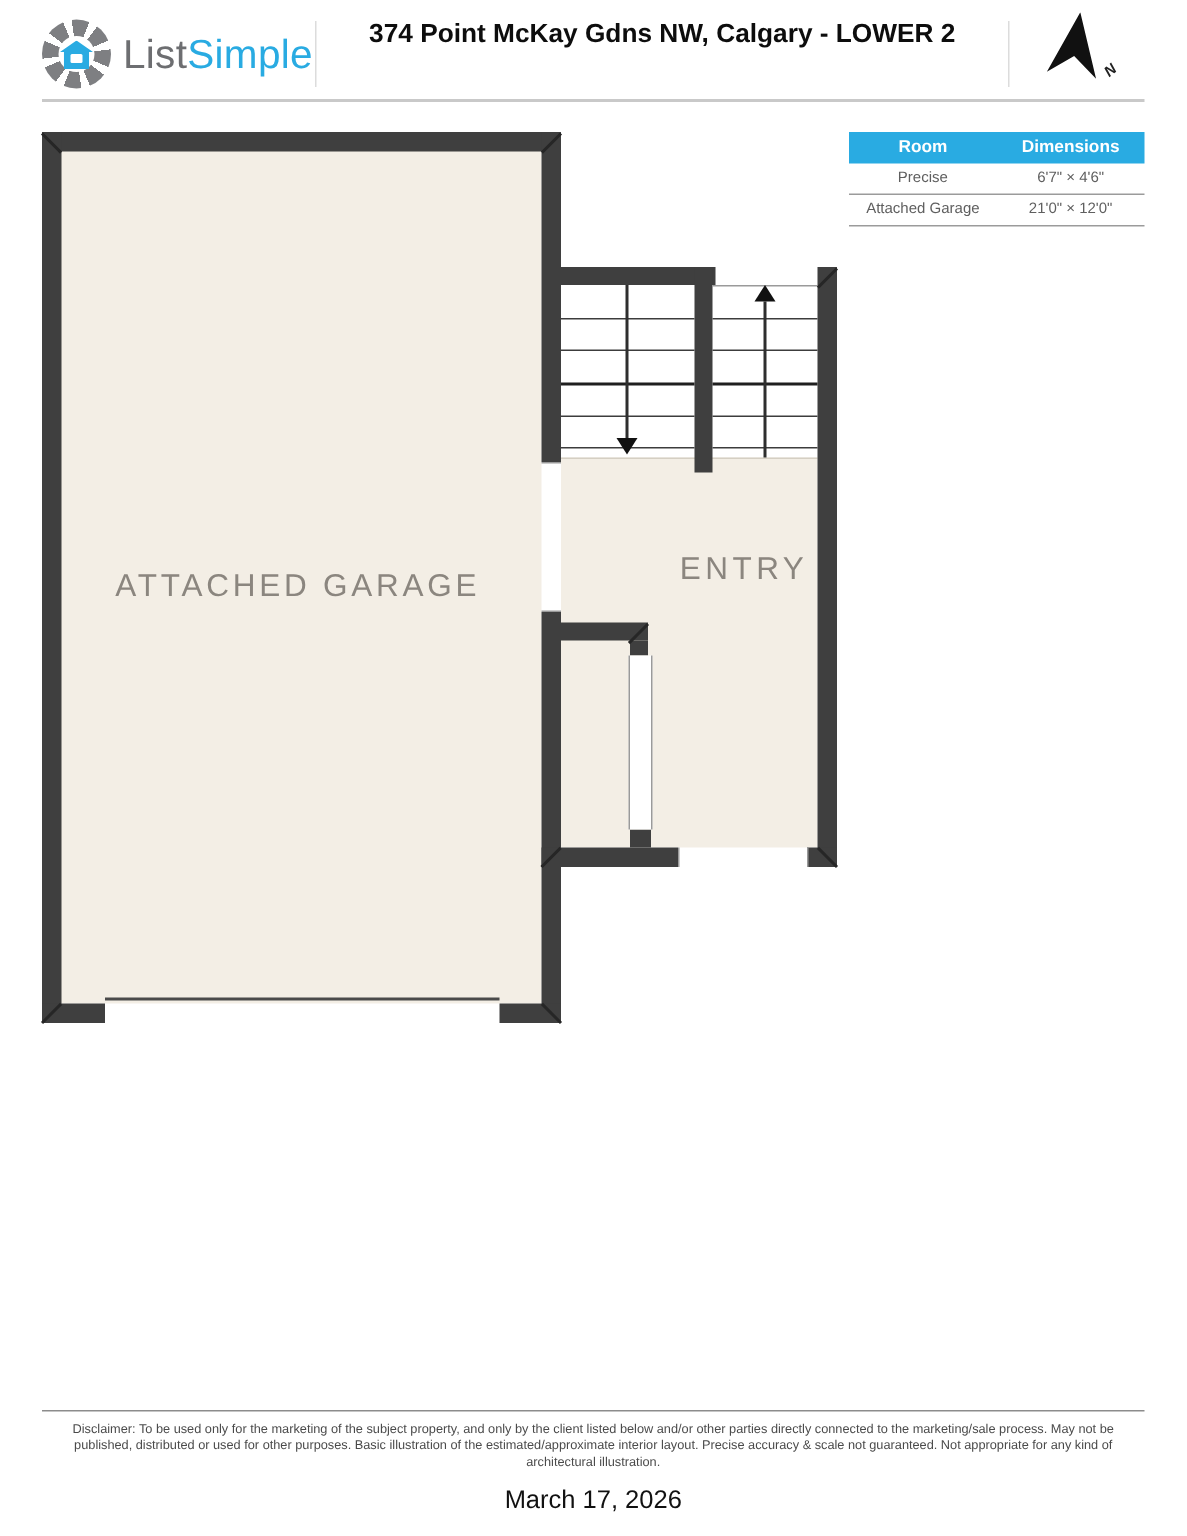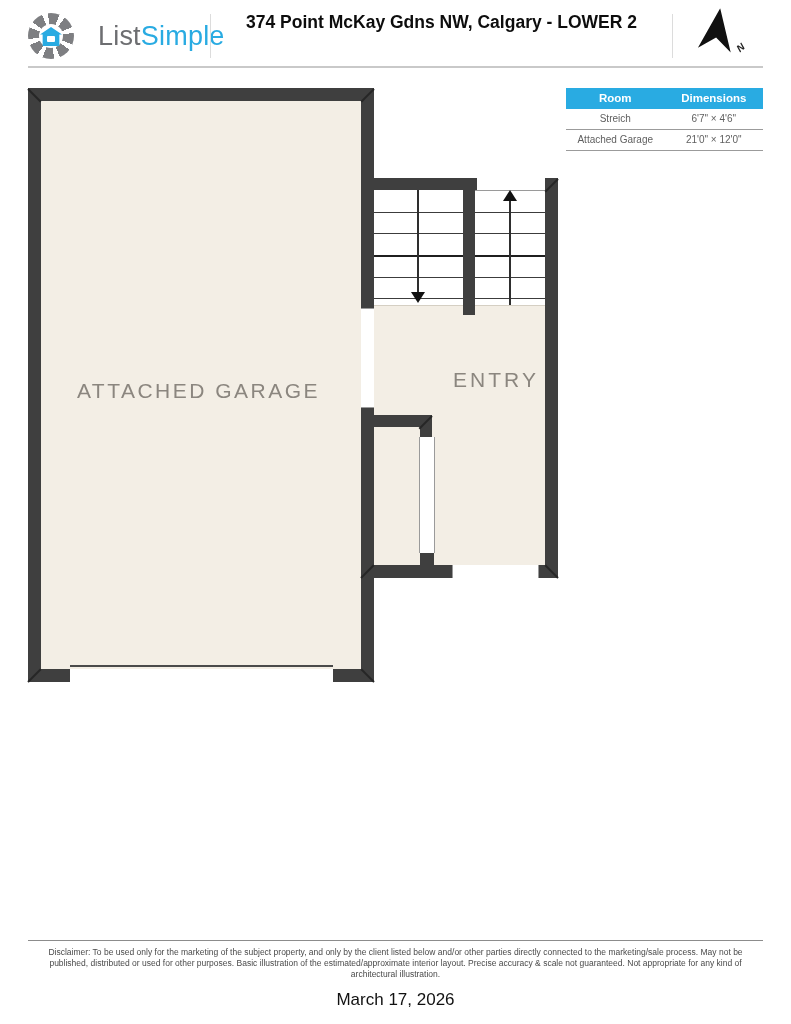--- a/index.html
+++ b/index.html
@@ -6,21 +6,21 @@
   .page{position:relative;width:791px;height:1024px;background:#ffffff;overflow:hidden;
         font-family:"Liberation Sans", sans-serif;}
   
   .logo{position:absolute;left:28px;top:13px;display:flex;align-items:center;}
   .logo-icon{position:relative;width:46px;height:46px;border-radius:50%;
     background:repeating-conic-gradient(from -8deg,#7e7f82 0deg 30deg,#ffffff 30deg 45deg);}
   .logo-icon-inner{position:absolute;left:11px;top:11px;width:24px;height:24px;border-radius:50%;background:#fff;}
   .logo-house{position:absolute;left:12px;top:14px;width:22px;height:19px;background:#29ABE2;
     clip-path:polygon(50% 0%,100% 40%,88% 40%,88% 100%,12% 100%,12% 40%,0% 40%);}
   .logo-camera{position:absolute;left:7px;top:9px;width:8px;height:6px;background:#ffffff;border-radius:1px;}
-  .logo-text{margin-left:24px;font-size:27px;font-weight:500;letter-spacing:.2px;}
+  .logo-text{margin-left:8px;font-size:27px;font-weight:500;letter-spacing:.2px;}
   .lt-gray{color:#6d6e71;}
   .lt-blue{color:#29ABE2;}
   .vdiv{position:absolute;top:14px;width:1px;height:44px;background:#dcdcdc;}
   .title{position:absolute;left:211px;top:12px;width:461px;text-align:center;
          font-size:17.5px;font-weight:700;color:#0d0d0d;}
   .north{position:absolute;left:690px;top:8px;width:64px;height:52px;}
   .north svg{position:absolute;left:0;top:0;transform:rotate(8deg);}
   .north-n{position:absolute;left:47px;top:34px;font-size:10px;font-style:italic;font-weight:600;
            color:#222;transform:rotate(-40deg);}
   .header-rule{position:absolute;left:28px;top:66px;width:735px;height:2px;background:#c9c9c9;}
@@ -86,21 +86,21 @@
   </div>
 
   <div class="header-rule"></div>
 
   <div class="room-table">
     <div class="rt-head">
       <div class="rt-hcell">Room</div>
       <div class="rt-hcell">Dimensions</div>
     </div>
     <div class="rt-row">
-      <div class="rt-cell">Streich</div>
+      <div class="rt-cell">Precise</div>
       <div class="rt-cell">6'7" × 4'6"</div>
     </div>
     <div class="rt-row">
       <div class="rt-cell">Attached Garage</div>
       <div class="rt-cell">21'0" × 12'0"</div>
     </div>
   </div>
 
   <div>
 

